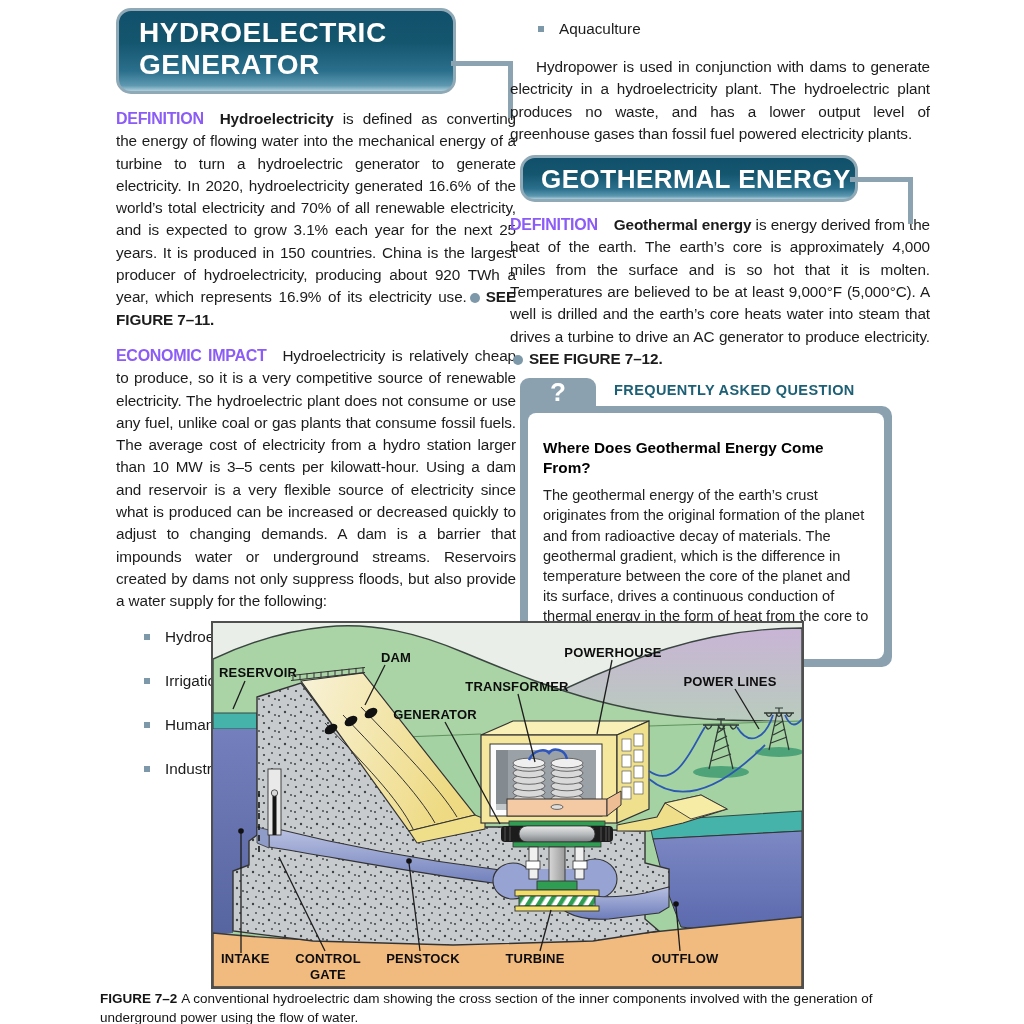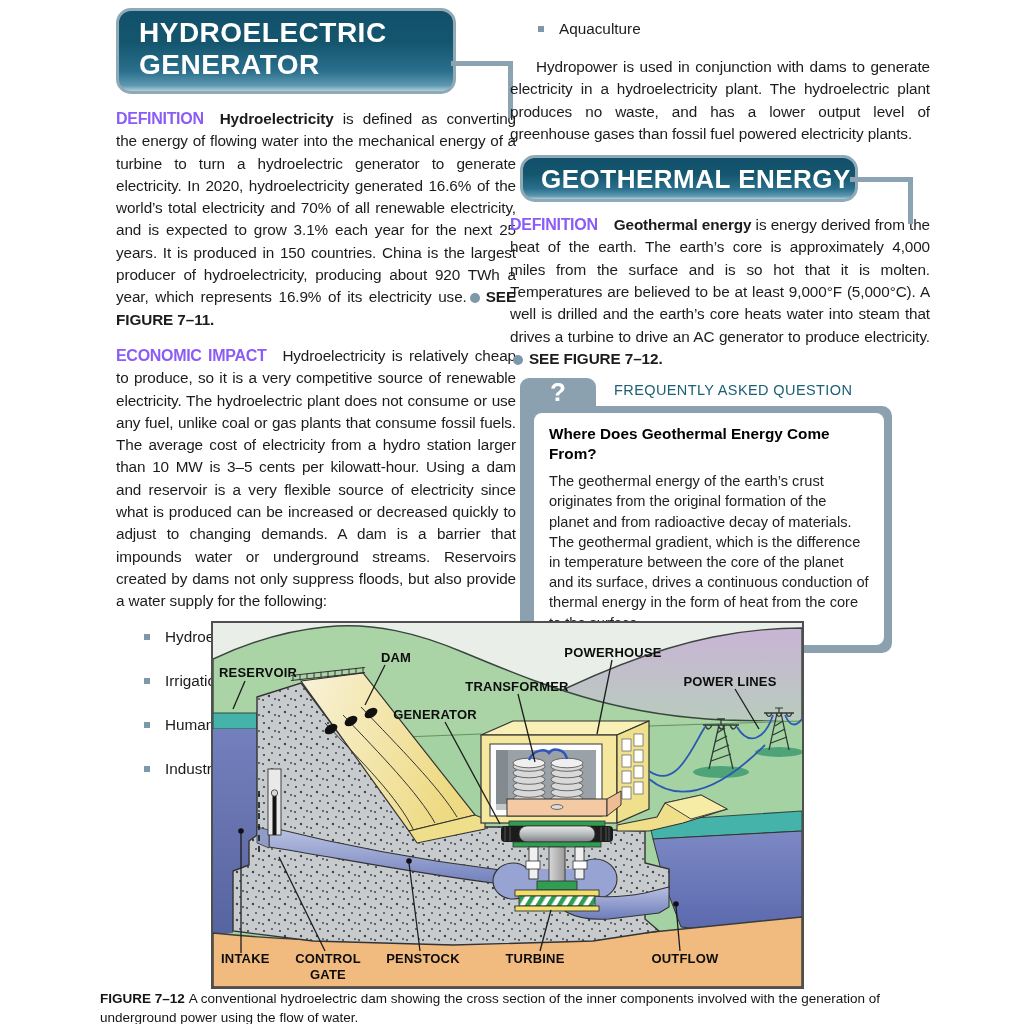--- a/index.html
+++ b/index.html
@@ -36,23 +36,23 @@
   ul.blist li::before{content:"";position:absolute;left:12px;top:8px;width:6px;height:6px;background:#7d98a9;}
   ul.supply{margin-top:13px;}
   ul.supply li{margin:4px 0 22px 0;}
   ul.res li{margin:4px 0 5px 0;}
 
   
   .faq{margin:8px 0 0 10px;width:372px;}
   .faq-top{position:relative;height:28px;}
   .faq-tab{position:absolute;left:0;top:0;width:76px;height:28px;background:#8ba1b0;border-radius:9px 9px 0 0;
            text-align:center;color:#fff;font-weight:bold;font-size:26px;line-height:28px;}
-  .faq-header{position:absolute;left:94px;top:4px;color:#1d6075;font-weight:normal;font-size:14.5px;letter-spacing:0.4px;}
+  .faq-header{position:absolute;left:94px;top:4px;color:#1d6075;font-weight:bold;font-size:14.5px;letter-spacing:0.4px;}
   .faq-body{background:#8ba1b0;border-radius:0 10px 10px 10px;padding:7px 8px 8px 8px;}
-  .faq-panel{background:#ffffff;border-radius:8px;padding:11px 15px 12px 15px;margin-left:6px;}
+  .faq-panel{background:#ffffff;border-radius:8px;padding:25px 15px 12px 15px;}
   .faq-panel h4{margin:0 0 7px 0;font-size:15.3px;line-height:20px;color:#000;}
   .faq-panel p{margin:0;font-size:14.6px;line-height:20.2px;color:#222;text-align:left;}
 
   
   .figure{position:absolute;left:211px;top:621px;width:589px;height:364px;border:2px solid #4f4f4f;background:#e9efe8;}
   .fig-caption{position:absolute;left:100px;top:989px;width:832px;font-size:13.5px;line-height:19px;color:#141414;}
   .fig-caption b{margin-right:4px;}
 
   svg text.flabel{font-family:"Liberation Sans",sans-serif;font-weight:bold;font-size:13px;fill:#0d0d0d;letter-spacing:0.2px;}
 </style>
@@ -314,14 +314,14 @@
   <text class="flabel" x="8" y="340">INTAKE</text>
   <text class="flabel" x="115" y="340" text-anchor="middle">CONTROL</text>
   <text class="flabel" x="115" y="356" text-anchor="middle">GATE</text>
   <text class="flabel" x="210" y="340" text-anchor="middle">PENSTOCK</text>
   <text class="flabel" x="322" y="340" text-anchor="middle">TURBINE</text>
   <text class="flabel" x="472" y="340" text-anchor="middle">OUTFLOW</text>
 </svg>
 </div>
 
 <div class="fig-caption">
-  <b>FIGURE 7–12</b><span>A conventional hydroelectric dam showing the cross section of the inner components involved with the generation of underground power using the flow of water.</span>
+  <b>FIGURE 7–2</b><span>A conventional hydroelectric dam showing the cross section of the inner components involved with the generation of underground power using the flow of water.</span>
 </div>
 
 </body></html>

